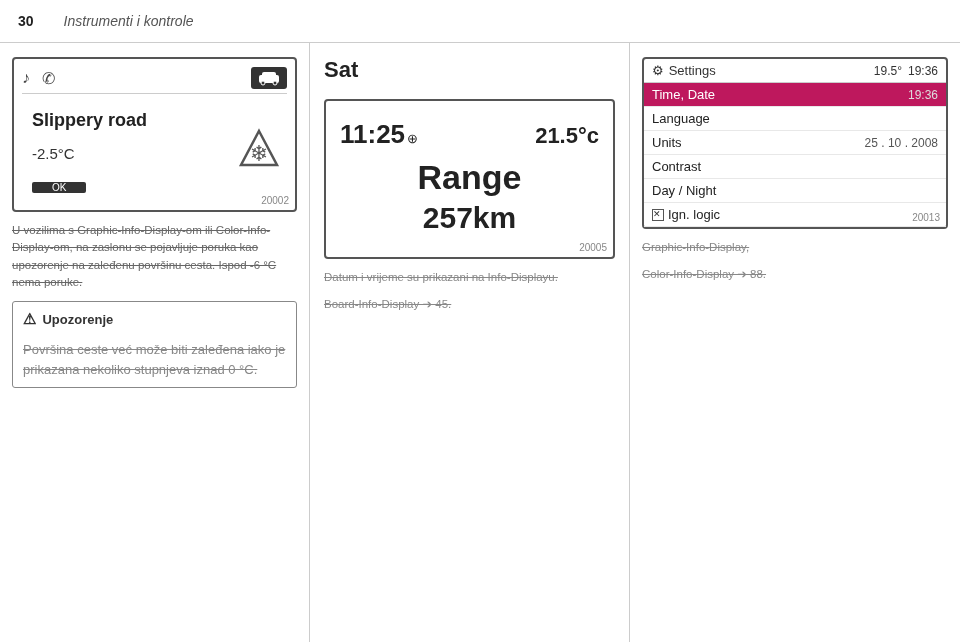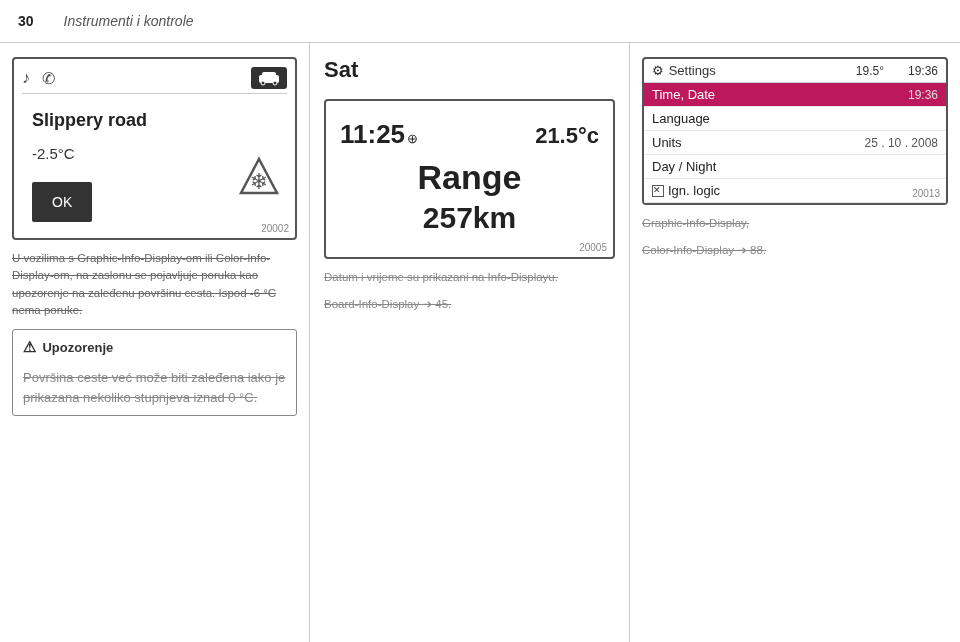--- a/index.html
+++ b/index.html
@@ -97,22 +97,22 @@
       position: absolute;
       right: 14px;
       bottom: 30px;
       font-size: 36px;
       color: #555;
     }
     .screen-ok-btn {
       display: inline-block;
       background: #333;
       color: #fff;
-      padding: 12px 20px;
-      font-size: 14px;
+      padding: 0 20px;
+      font-size: 10px;
       border-radius: 2px;
       margin-top: 8px;
     }
     .screen-image-num {
       position: absolute;
       bottom: 4px;
       right: 6px;
       font-size: 10px;
       color: #888;
     }
@@ -240,21 +240,21 @@
       display: flex;
       align-items: center;
       gap: 5px;
       font-size: 13px;
       color: #333;
     }
     .settings-info {
       font-size: 12px;
       color: #333;
       display: flex;
-      gap: 24px;
+      gap: 6px;
     }
     .settings-menu-item {
       display: flex;
       align-items: center;
       justify-content: space-between;
       padding: 4px 8px;
       border-bottom: 1px solid #e8e8e8;
       font-size: 13px;
     }
     .settings-menu-item.selected {
@@ -395,20 +395,24 @@
       </div>
       <div class="settings-menu-item">
         <span>Language</span>
         <span class="item-val"></span>
       </div>
       <div class="settings-menu-item">
         <span>Units</span>
         <span class="item-val">25 . 10 . 2008</span>
       </div>
       <div class="settings-menu-item">
+        <span>Contrast</span>
+        <span class="item-val"></span>
+      </div>
+      <div class="settings-menu-item">
         <span>Day / Night</span>
         <span class="item-val"></span>
       </div>
       <div class="settings-menu-item">
         <span style="display:flex;align-items:center;">
           <span class="checkbox-icon"></span>
           <span>Ign. logic</span>
         </span>
         <span class="item-val"></span>
       </div>

